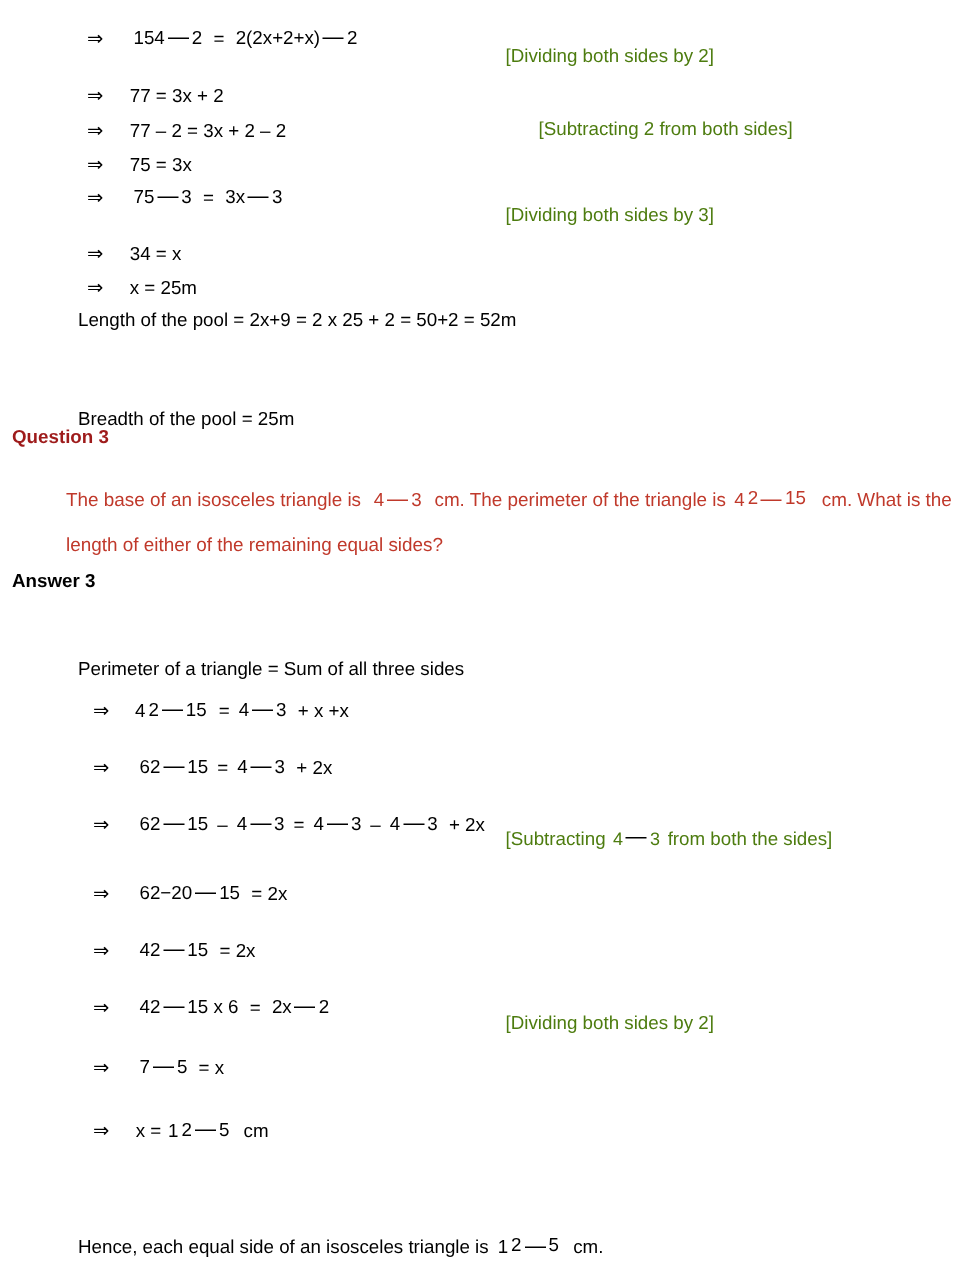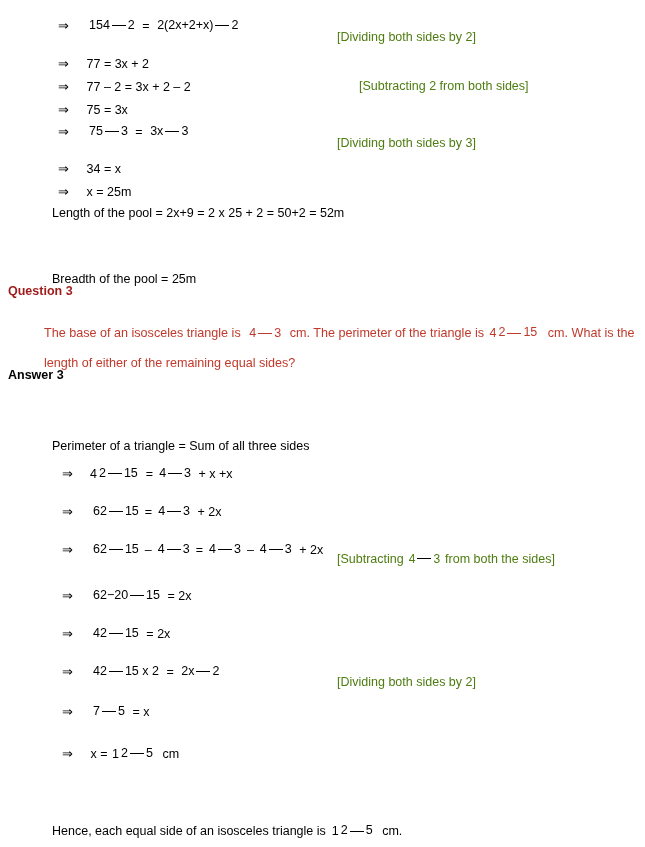--- a/index.html
+++ b/index.html
@@ -189,21 +189,21 @@
       <span class="frac red" style="color:#c0392b; margin-left:0;">
         <span class="num">2</span>
         <span class="bar"></span>
         <span class="den">15</span>
       </span>
     </span>
     <span>cm. What is the</span>
     <span class="ln2">length of either of the remaining equal sides?</span>
   </div>
 
-  <div class="heading black" style="left:8px; top:368px;">Answer 3</div>
+  <div class="heading black" style="left:8px; top:380px;">Answer 3</div>
 
   <div class="para" style="left:52px; top:439px;">Perimeter of a triangle = Sum of all three sides</div>
 
   <div class="eqrow" style="left:62px; top:466px;">
     <span class="arrow">⇒</span>
     <span class="mixed">
       <span class="whole">4</span>
       <span class="frac" style="margin-left:0;">
         <span class="num">2</span>
         <span class="bar"></span>
@@ -292,21 +292,21 @@
     </span>
     <span class="tok">=</span>
     <span class="tok tight">2x</span>
   </div>
 
   <div class="eqrow" style="left:62px; top:664px;">
     <span class="arrow">⇒</span>
     <span class="frac">
       <span class="num">42</span>
       <span class="bar"></span>
-      <span class="den">15 x 2</span>
+      <span class="den">15 x 6</span>
     </span>
     <span class="tok">=</span>
     <span class="frac">
       <span class="num">2x</span>
       <span class="bar"></span>
       <span class="den">2</span>
     </span>
   </div>
   <div class="annot" style="left:337px; top:675px;">[Dividing both sides by 2]</div>
 

